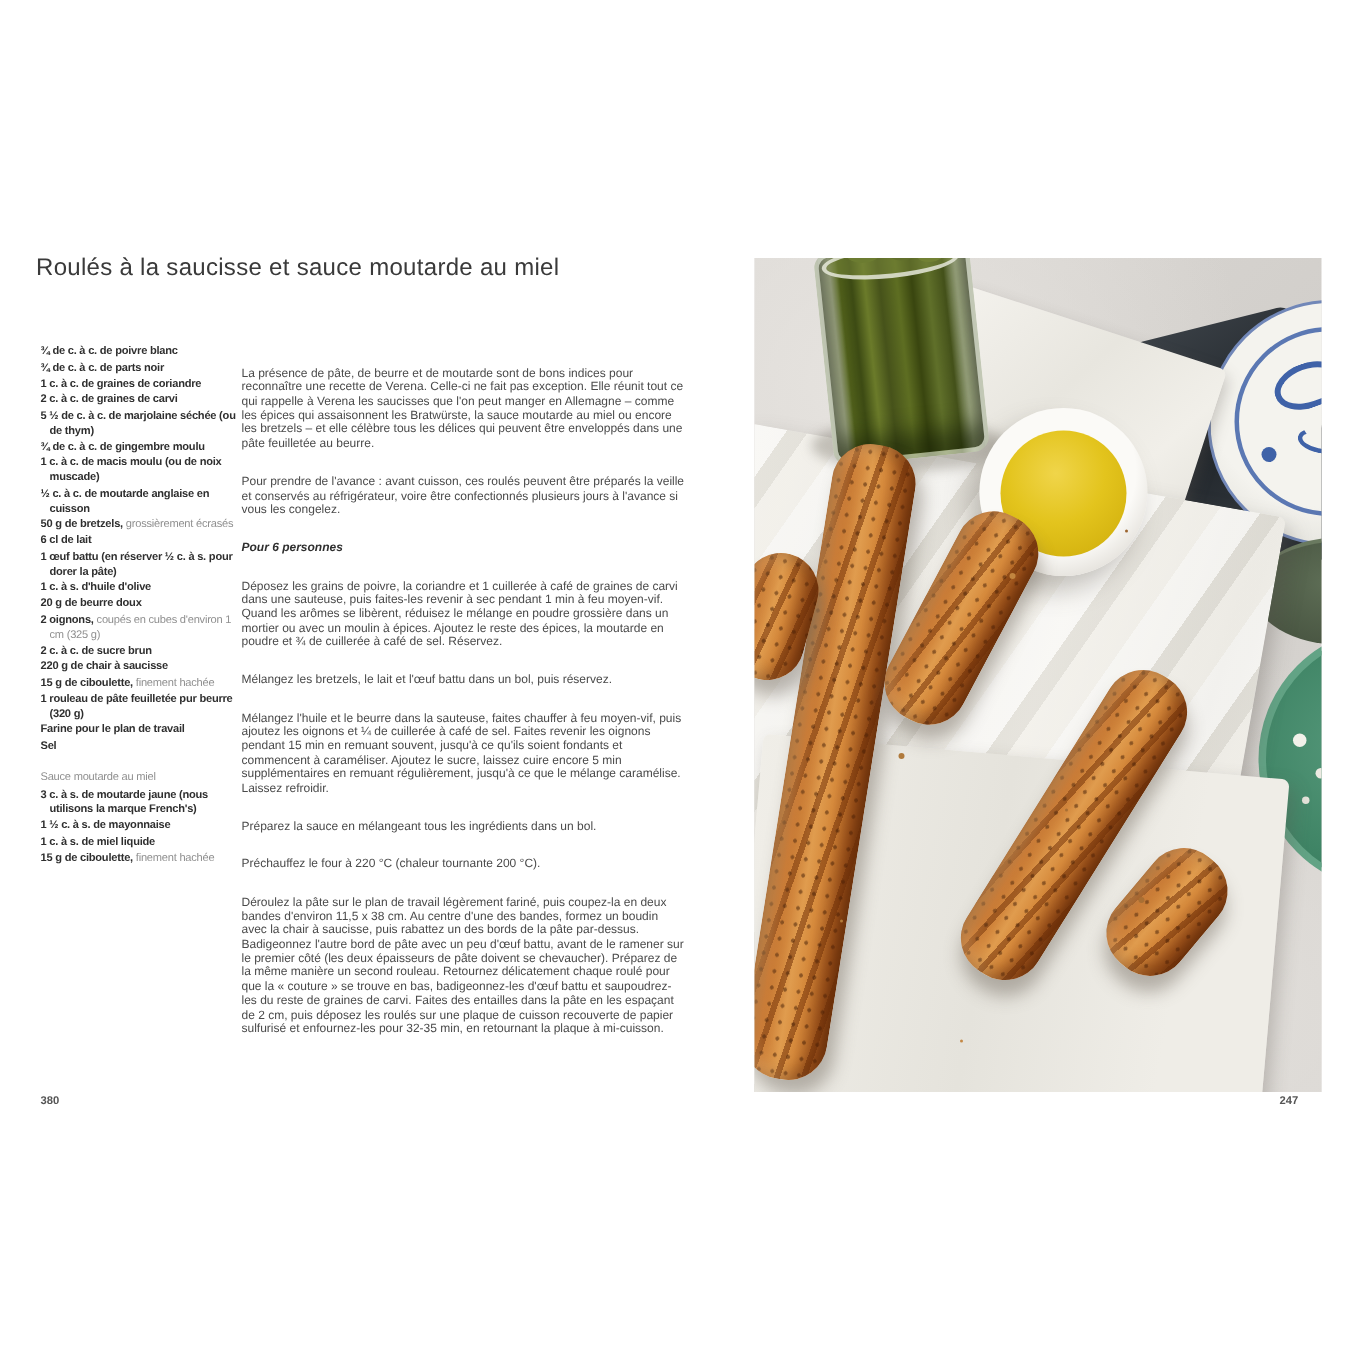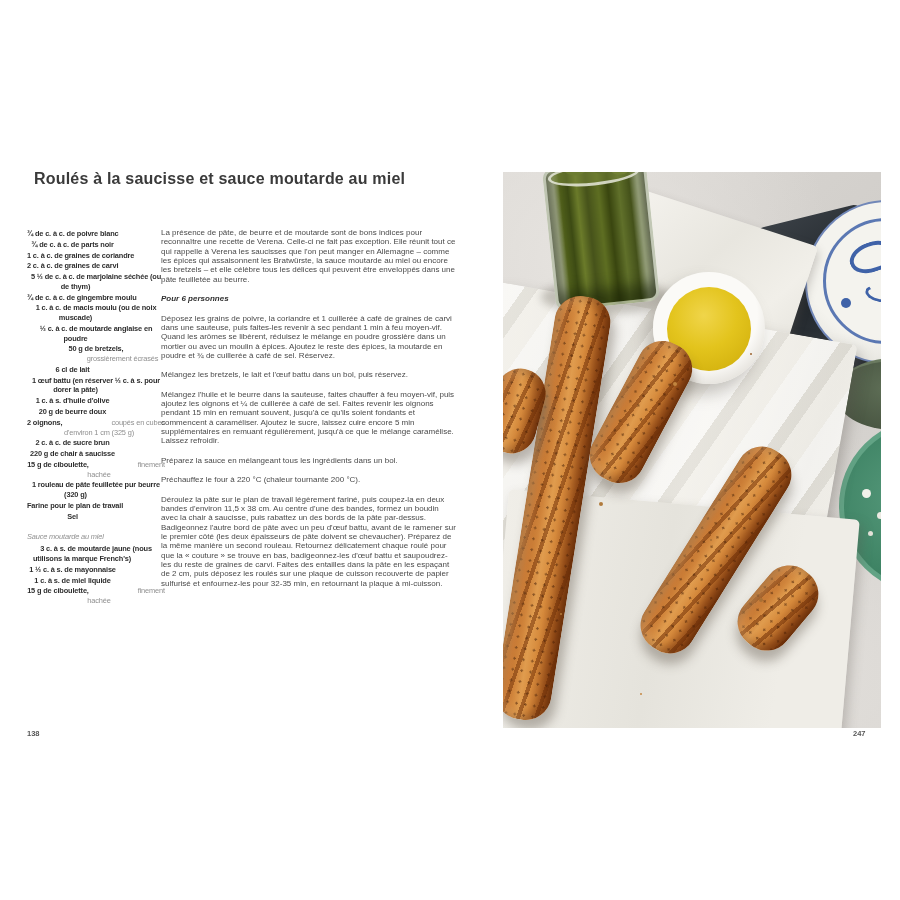--- a/index.html
+++ b/index.html
@@ -1,33 +1,33 @@
 <!DOCTYPE html>
 <html><head>
 <meta charset="utf-8">
 <style>
   * { margin:0; padding:0; box-sizing:border-box; }
   html,body { width:900px; height:900px; background:#ffffff;
     font-family:"Liberation Sans", sans-serif; color:#3c3c3c; overflow:hidden; }
   .spread { position:absolute; inset:0; width:900px; height:900px; }
 
   
-  .recipe-title { position:absolute; left:34px; top:170px; width:440px;
-    font-size:16px; font-weight:700; letter-spacing:.2px; color:#3a3a3a; }
+  .recipe-title { position:absolute; left:24px; top:170px; width:440px;
+    font-size:16px; font-weight:400; letter-spacing:.2px; color:#3a3a3a; }
 
   .ingredients-col { position:absolute; left:27px; top:229px; width:138px;
     font-size:7.4px; line-height:1.32; letter-spacing:-.15px; color:#2f2f2f; }
   .ingredients-col ul { list-style:none; }
-  .ingredients-col li { padding-left:6px; text-indent:-6px; margin-bottom:1px; font-weight:700;text-align:center; }
-  .ingredients-col .note { color:#8f8f8f; font-weight:400;margin-left:47px; }
-  .sauce-heading { margin:11px 0 2px; color:#8f8f8f; font-weight:400; font-style:italic; }
+  .ingredients-col li { padding-left:6px; text-indent:-6px; margin-bottom:1px; font-weight:700; }
+  .ingredients-col .note { color:#8f8f8f; font-weight:400; }
+  .sauce-heading { margin:11px 0 2px; color:#8f8f8f; font-weight:400; }
 
   .method-col { position:absolute; left:161px; top:228px; width:296px;
     font-size:8px; line-height:1.17; color:#4a4a4a; }
-  .method-col p { margin-bottom:10px; }
+  .method-col p { margin-bottom:10px;margin-top:16px; }
   .servings { font-weight:700; color:#2f2f2f;font-style:italic; }
 
   .pagenum { position:absolute; top:729px; font-size:7.5px; font-weight:700; color:#555; }
   .pagenum.left { left:27px; }
   .pagenum.right { left:853px; }
 
   
   .photo { position:absolute; left:503px; top:172px; width:378px; height:556px;
     overflow:hidden; background:
       radial-gradient(circle at 20% 15%, #e6e3df 0%, rgba(0,0,0,0) 45%),
@@ -129,21 +129,21 @@
 
   <aside class="ingredients-col">
     <ul>
       <li><span>¾ de c. à c. de poivre blanc</span> <span class="note"></span></li>
       <li><span>¾ de c. à c. de parts noir</span> <span class="note"></span></li>
       <li><span>1 c. à c. de graines de coriandre</span> <span class="note"></span></li>
       <li><span>2 c. à c. de graines de carvi</span> <span class="note"></span></li>
       <li><span>5 ½ de c. à c. de marjolaine séchée (ou de thym)</span> <span class="note"></span></li>
       <li><span>¾ de c. à c. de gingembre moulu</span> <span class="note"></span></li>
       <li><span>1 c. à c. de macis moulu (ou de noix muscade)</span> <span class="note"></span></li>
-      <li><span>½ c. à c. de moutarde anglaise en poudre</span> <span class="note"></span></li>
+      <li><span>½ c. à c. de moutarde anglaise en cuisson</span> <span class="note"></span></li>
       <li><span>50 g de bretzels,</span> <span class="note">grossièrement écrasés</span></li>
       <li><span>6 cl de lait</span> <span class="note"></span></li>
       <li><span>1 œuf battu (en réserver ½ c. à s. pour dorer la pâte)</span> <span class="note"></span></li>
       <li><span>1 c. à s. d'huile d'olive</span> <span class="note"></span></li>
       <li><span>20 g de beurre doux</span> <span class="note"></span></li>
       <li><span>2 oignons,</span> <span class="note">coupés en cubes d'environ 1 cm (325 g)</span></li>
       <li><span>2 c. à c. de sucre brun</span> <span class="note"></span></li>
       <li><span>220 g de chair à saucisse</span> <span class="note"></span></li>
       <li><span>15 g de ciboulette,</span> <span class="note">finement hachée</span></li>
       <li><span>1 rouleau de pâte feuilletée pur beurre (320 g)</span> <span class="note"></span></li>
@@ -154,30 +154,31 @@
     <ul>
       <li><span>3 c. à s. de moutarde jaune (nous utilisons la marque French's)</span> <span class="note"></span></li>
       <li><span>1 ½ c. à s. de mayonnaise</span> <span class="note"></span></li>
       <li><span>1 c. à s. de miel liquide</span> <span class="note"></span></li>
       <li><span>15 g de ciboulette,</span> <span class="note">finement hachée</span></li>
     </ul>
   </aside>
 
   <section class="method-col">
     <p>La présence de pâte, de beurre et de moutarde sont de bons indices pour reconnaître une recette de Verena. Celle-ci ne fait pas exception. Elle réunit tout ce qui rappelle à Verena les saucisses que l'on peut manger en Allemagne – comme les épices qui assaisonnent les Bratwürste, la sauce moutarde au miel ou encore les bretzels – et elle célèbre tous les délices qui peuvent être enveloppés dans une pâte feuilletée au beurre.</p>
+    <p>Pour prendre de l'avance : avant cuisson, ces roulés peuvent être préparés la veille et conservés au réfrigérateur, voire être confectionnés plusieurs jours à l'avance si vous les congelez.</p>
     <p class="servings">Pour 6 personnes</p>
     <p>Déposez les grains de poivre, la coriandre et 1 cuillerée à café de graines de carvi dans une sauteuse, puis faites-les revenir à sec pendant 1 min à feu moyen-vif. Quand les arômes se libèrent, réduisez le mélange en poudre grossière dans un mortier ou avec un moulin à épices. Ajoutez le reste des épices, la moutarde en poudre et ¾ de cuillerée à café de sel. Réservez.</p>
     <p>Mélangez les bretzels, le lait et l'œuf battu dans un bol, puis réservez.</p>
     <p>Mélangez l'huile et le beurre dans la sauteuse, faites chauffer à feu moyen-vif, puis ajoutez les oignons et ¼ de cuillerée à café de sel. Faites revenir les oignons pendant 15 min en remuant souvent, jusqu'à ce qu'ils soient fondants et commencent à caraméliser. Ajoutez le sucre, laissez cuire encore 5 min supplémentaires en remuant régulièrement, jusqu'à ce que le mélange caramélise. Laissez refroidir.</p>
     <p>Préparez la sauce en mélangeant tous les ingrédients dans un bol.</p>
     <p>Préchauffez le four à 220 °C (chaleur tournante 200 °C).</p>
     <p>Déroulez la pâte sur le plan de travail légèrement fariné, puis coupez-la en deux bandes d'environ 11,5 x 38 cm. Au centre d'une des bandes, formez un boudin avec la chair à saucisse, puis rabattez un des bords de la pâte par-dessus. Badigeonnez l'autre bord de pâte avec un peu d'œuf battu, avant de le ramener sur le premier côté (les deux épaisseurs de pâte doivent se chevaucher). Préparez de la même manière un second rouleau. Retournez délicatement chaque roulé pour que la « couture » se trouve en bas, badigeonnez-les d'œuf battu et saupoudrez-les du reste de graines de carvi. Faites des entailles dans la pâte en les espaçant de 2 cm, puis déposez les roulés sur une plaque de cuisson recouverte de papier sulfurisé et enfournez-les pour 32-35 min, en retournant la plaque à mi-cuisson.</p>
   </section>
 
-  <div class="pagenum left">138</div>
+  <div class="pagenum left">380</div>
 
   <figure class="photo" aria-label="Deux longs roulés à la saucisse dorés et entaillés sur du papier sulfurisé froissé, avec un bol de sauce moutarde au miel, un bocal de cornichons, une assiette bleue et blanche et une assiette verte fleurie">
     <div class="cloth"></div>
 
     <div class="blue-plate">
       <div class="ring"></div>
       <div class="motif-a"></div>
       <div class="motif-b"></div>
       <div class="motif-c"></div>
     </div>

